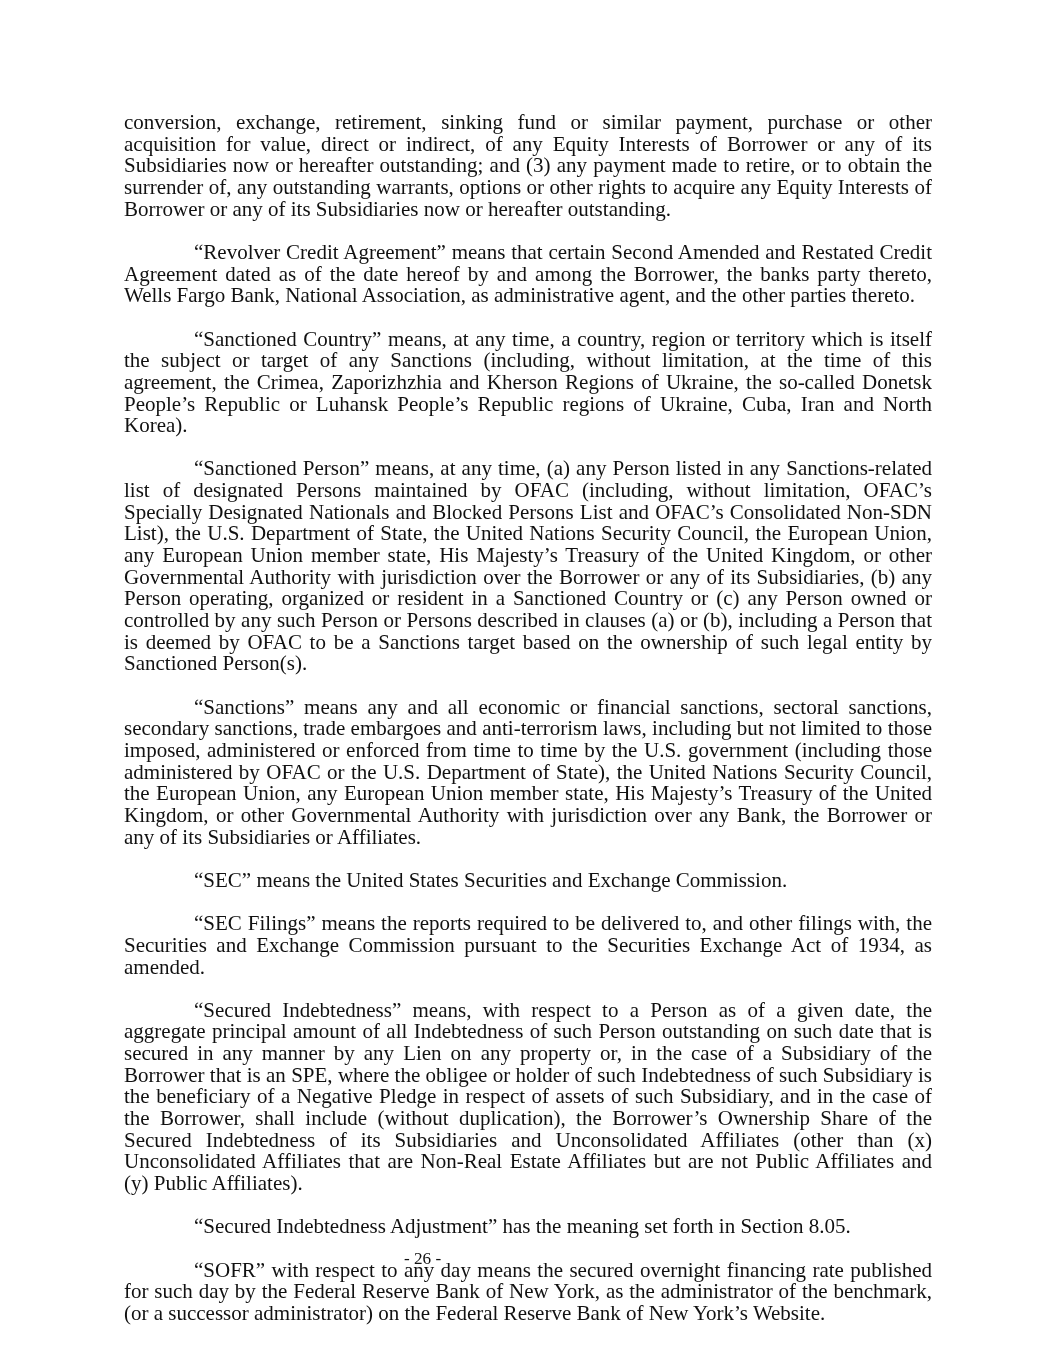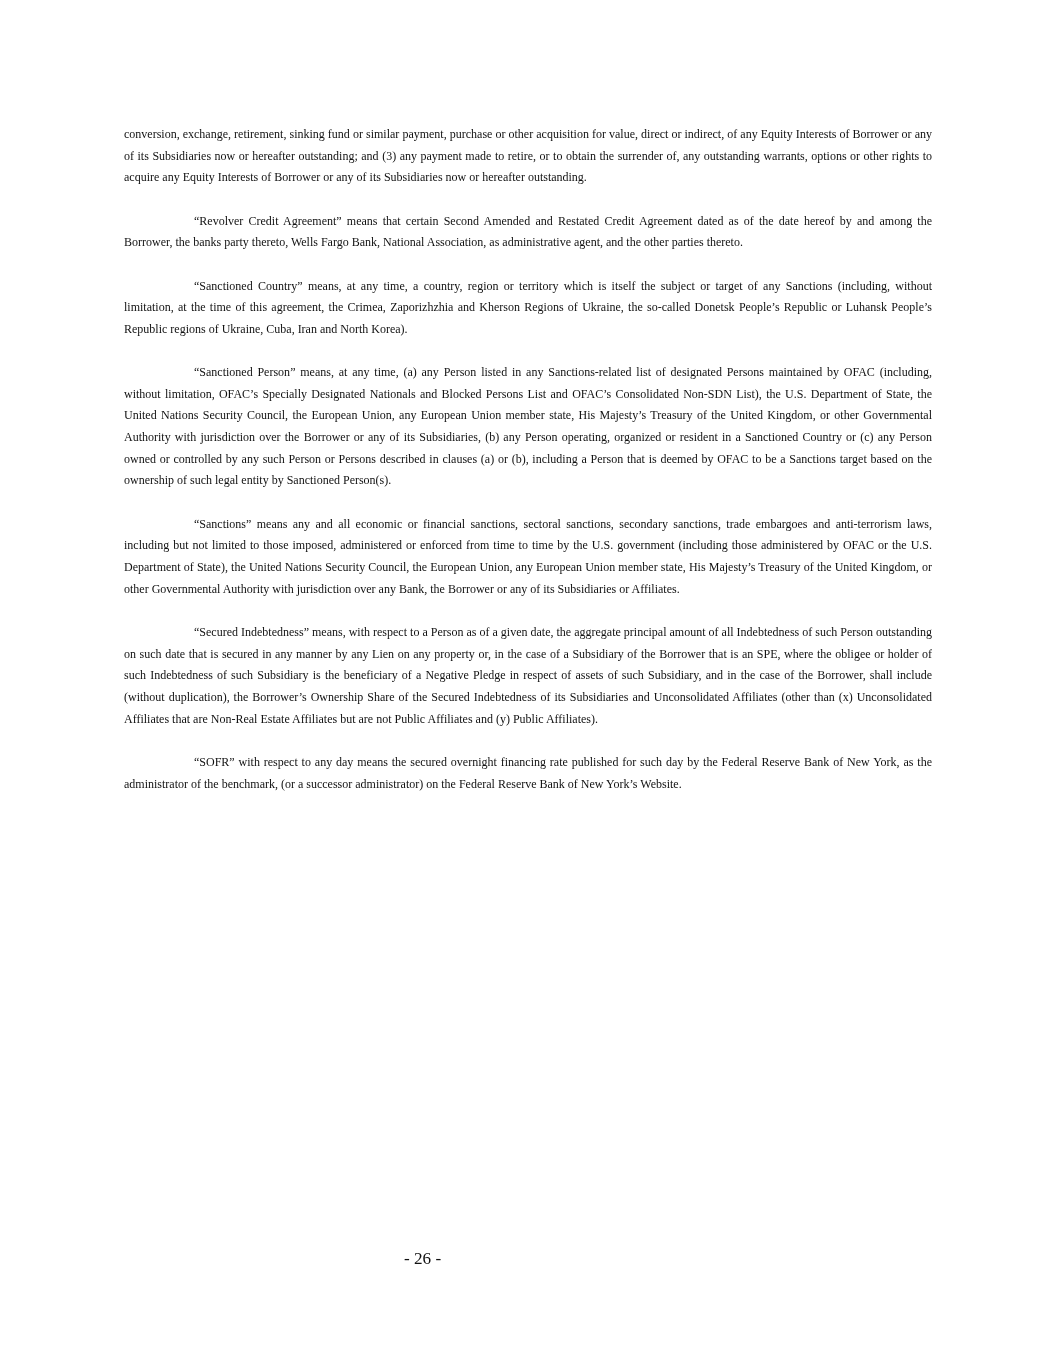--- a/index.html
+++ b/index.html
@@ -11,23 +11,23 @@
       width: 1055px;
       height: 1365px;
       position: relative;
       overflow: hidden;
       font-family: "Liberation Serif", "DejaVu Serif", serif;
       color: #111111;
     }
     .page {
       position: absolute;
       left: 124px;
-      top: 124px;
+      top: 112px;
       width: 808px;
-      font-size: 12px;
+      font-size: 21px;
       line-height: 21.65px;
     }
     .para {
       margin: 0 0 21.65px 0;
       text-align: justify;
       text-indent: 0;
     }
     .para.indent {
       text-indent: 70px;
     }
@@ -52,21 +52,24 @@
   <p class="para">conversion, exchange, retirement, sinking fund or similar payment, purchase or other acquisition for value, direct or indirect, of any Equity Interests of Borrower or any of its Subsidiaries now or hereafter outstanding; and (3) any payment made to retire, or to obtain the surrender of, any outstanding warrants, options or other rights to acquire any Equity Interests of Borrower or any of its Subsidiaries now or hereafter outstanding.</p>
 
   <p class="para indent"><span>“</span><span class="term">Revolver Credit Agreement</span><span>”</span><span> means that certain Second Amended and Restated Credit Agreement dated as of the date hereof by and among the Borrower, the banks party thereto, Wells Fargo Bank, National Association, as administrative agent, and the other parties thereto.</span></p>
 
   <p class="para indent"><span>“</span><span class="term">Sanctioned Country</span><span>”</span><span> means, at any time, a country, region or territory which is itself the subject or target of any Sanctions (including, without limitation, at the time of this agreement, the Crimea, Zaporizhzhia and Kherson Regions of Ukraine, the so-called Donetsk People’s Republic or Luhansk People’s Republic regions of Ukraine, Cuba, Iran and North Korea).</span></p>
 
   <p class="para indent"><span>“</span><span class="term">Sanctioned Person</span><span>”</span><span> means, at any time, (a) any Person listed in any Sanctions-related list of designated Persons maintained by OFAC (including, without limitation, OFAC’s Specially Designated Nationals and Blocked Persons List and OFAC’s Consolidated Non-SDN List), the U.S. Department of State, the United Nations Security Council, the European Union, any European Union member state, His Majesty’s Treasury of the United Kingdom, or other Governmental Authority with jurisdiction over the Borrower or any of its Subsidiaries, (b) any Person operating, organized or resident in a Sanctioned Country or (c) any Person owned or controlled by any such Person or Persons described in clauses (a) or (b), including a Person that is deemed by OFAC to be a Sanctions target based on the ownership of such legal entity by Sanctioned Person(s).</span></p>
 
   <p class="para indent"><span>“</span><span class="term">Sanctions</span><span>”</span><span> means any and all economic or financial sanctions, sectoral sanctions, secondary sanctions, trade embargoes and anti-terrorism laws, including but not limited to those imposed, administered or enforced from time to time by the U.S. government (including those administered by OFAC or the U.S. Department of State), the United Nations Security Council, the European Union, any European Union member state, His Majesty’s Treasury of the United Kingdom, or other Governmental Authority with jurisdiction over any Bank, the Borrower or any of its Subsidiaries or Affiliates.</span></p>
 
+  <p class="para indent"><span>“</span><span class="term">SEC</span><span>”</span><span> means the United States Securities and Exchange Commission.</span></p>
 
+  <p class="para indent"><span>“</span><span class="term">SEC Filings</span><span>”</span><span> means the reports required to be delivered to, and other filings with, the Securities and Exchange Commission pursuant to the Securities Exchange Act of 1934, as amended.</span></p>
 
   <p class="para indent"><span>“</span><span class="term">Secured Indebtedness</span><span>”</span><span> means, with respect to a Person as of a given date, the aggregate principal amount of all Indebtedness of such Person outstanding on such date that is secured in any manner by any Lien on any property or, in the case of a Subsidiary of the Borrower that is an SPE, where the obligee or holder of such Indebtedness of such Subsidiary is the beneficiary of a Negative Pledge in respect of assets of such Subsidiary, and in the case of the Borrower, shall include (without duplication), the Borrower’s Ownership Share of the Secured Indebtedness of its Subsidiaries and Unconsolidated Affiliates (other than (x) Unconsolidated Affiliates that are Non-Real Estate Affiliates but are not Public Affiliates and (y) Public Affiliates).</span></p>
 
+  <p class="para indent"><span>“</span><span class="term">Secured Indebtedness Adjustment</span><span>”</span><span> has the meaning set forth in Section 8.05.</span></p>
 
   <p class="para indent"><span>“</span><span class="term">SOFR</span><span>”</span><span> with respect to any day means the secured overnight financing rate published for such day by the Federal Reserve Bank of New York, as the administrator of the benchmark, (or a successor administrator) on the Federal Reserve Bank of New York’s Website.</span></p>
 </div>
 
 <div class="page-number">- 26 -</div>
 
 </body></html>

